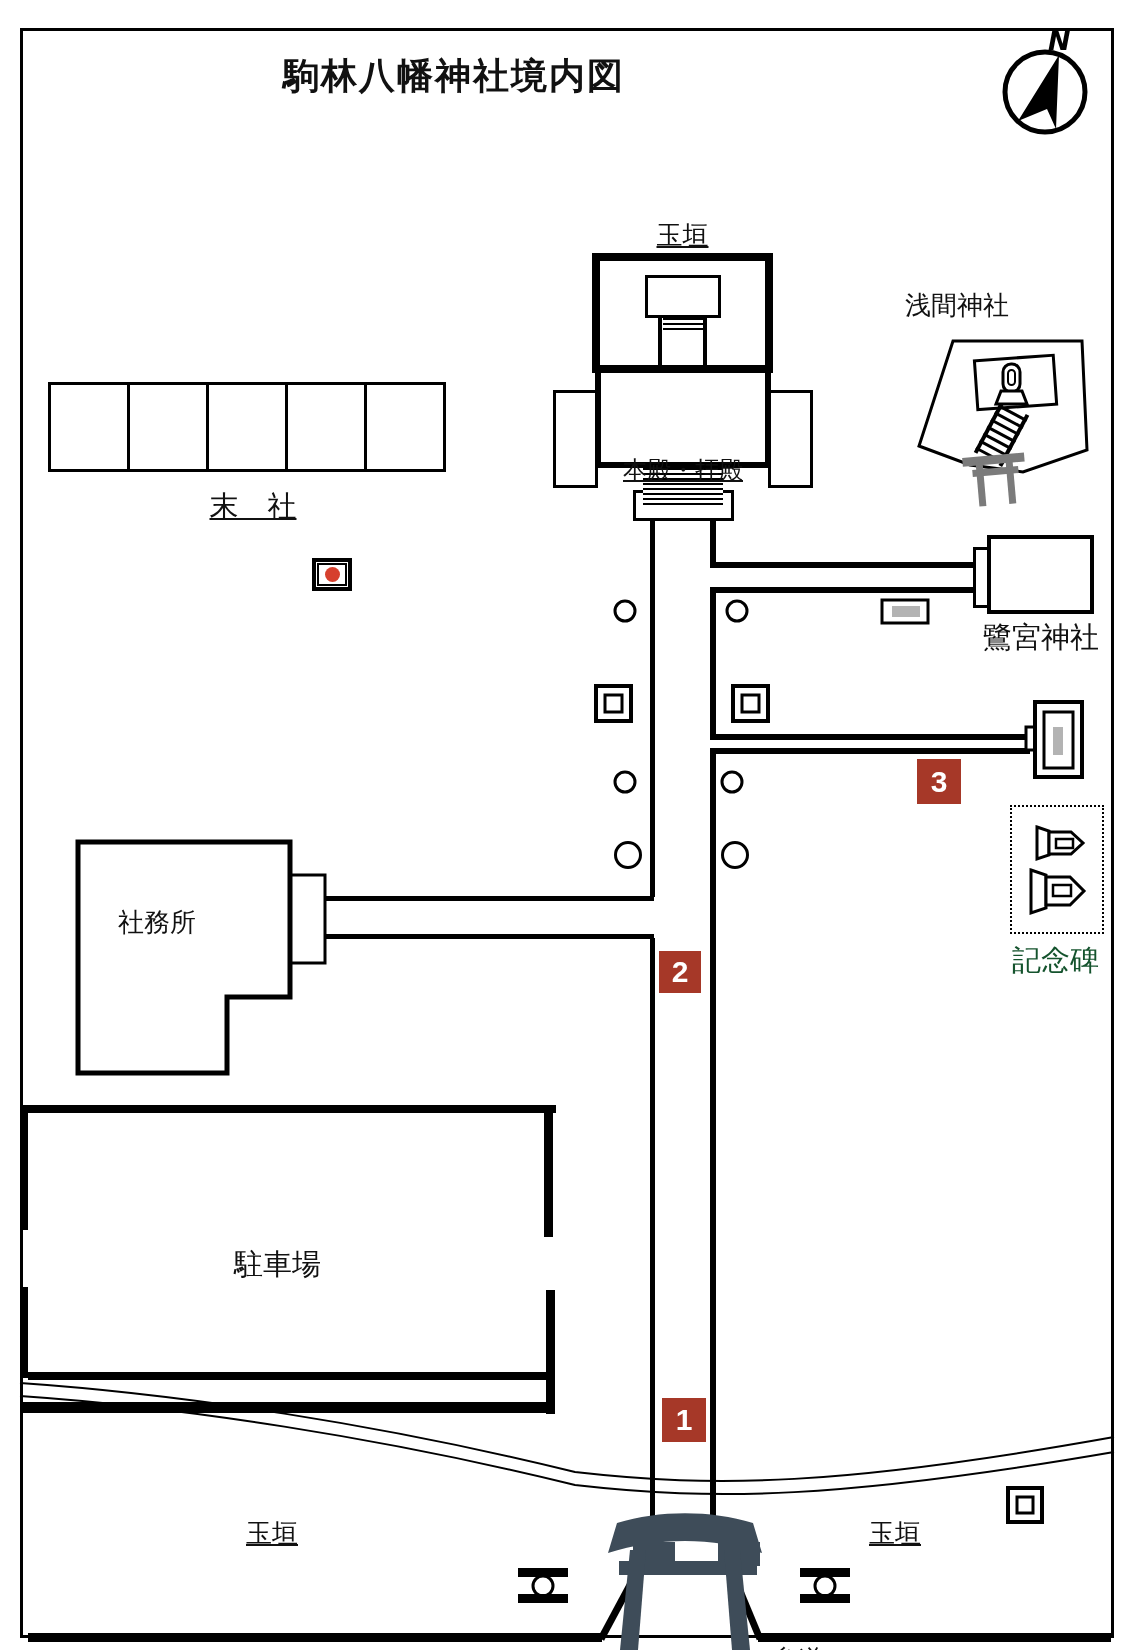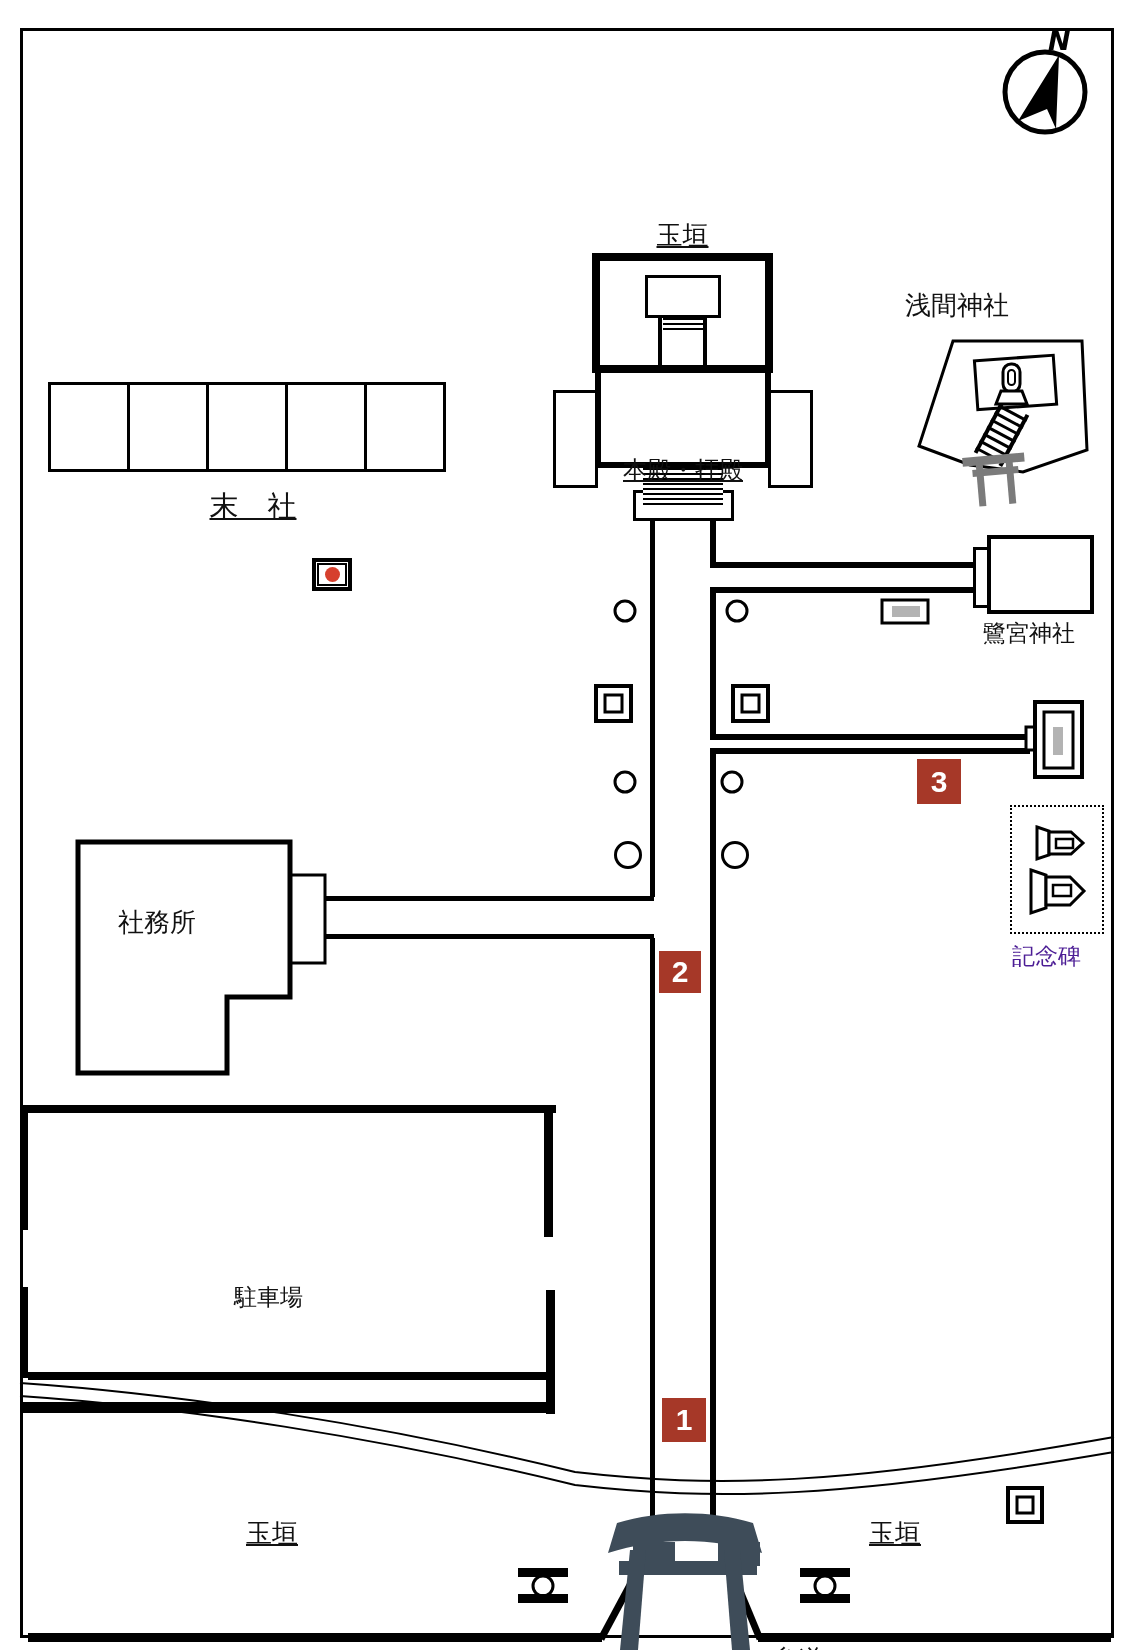--- a/index.html
+++ b/index.html
@@ -20,23 +20,23 @@
          display:flex;align-items:center;justify-content:center;}
   #massha-row{position:absolute;left:48px;top:382px;display:flex;}
   .massha-box{width:82px;height:90px;border:3px solid #000;box-sizing:border-box;background:#fff;}
   .massha-box + .massha-box{margin-left:-3px;}
   #dotted-box{position:absolute;left:1010px;top:805px;width:94px;height:129px;
               border:2px dotted #000;box-sizing:border-box;}
   #reddot-outer{position:absolute;left:312px;top:558px;width:40px;height:33px;border:4px solid #000;
                 box-sizing:border-box;display:flex;align-items:center;justify-content:center;background:#fff;}
   #reddot-inner{width:26px;height:19px;border:2px solid #000;display:flex;align-items:center;justify-content:center;}
   #reddot{width:15px;height:15px;border-radius:50%;background:#d6402e;}
-  .red-label{color:#4c1d95;}
+  .red-label{color:#14532d;}
   svg{position:absolute;left:0;top:0;}
-  .fs26{font-size:26px;} .fs27{font-size:23px;} .fs24{font-size:24px;margin-top:48px;} .fs29{font-size:29px;}
+  .fs26{font-size:26px;} .fs27{font-size:29px;} .fs24{font-size:24px;margin-top:48px;} .fs29{font-size:29px;}
 </style>
 </head>
 <body>
 
 <div id="stage">
 
   <div id="map-border"></div>
 
   <div class="ln" style="left:20px;top:1105px;width:536px;height:8px;"></div>
   <div class="ln" style="left:544px;top:1113px;width:9px;height:124px;"></div>
@@ -189,19 +189,20 @@
   <div class="badge" style="left:662px;top:1398px;width:44px;height:44px;">1</div>
   <div class="badge" style="left:659px;top:951px;width:42px;height:42px;">2</div>
   <div class="badge" style="left:917px;top:759px;width:44px;height:45px;">3</div>
 
   <div class="lbl fs26 center" style="left:592px;top:218px;width:181px;">玉垣</div>
   <div class="lbl fs24 center" style="left:595px;top:406px;width:176px;">本殿・拝殿</div>
   <div class="lbl fs29 center" style="left:48px;top:487px;width:410px;">末　社</div>
   <div class="lbl fs26" style="left:905px;top:288px;">浅間神社</div>
   <div class="lbl fs27" style="left:983px;top:618px;">鷺宮神社</div>
   <div class="lbl fs26" style="left:118px;top:905px;">社務所</div>
-  <div class="lbl fs27" style="left:234px;top:1282px;">駐車場</div>
+  <div class="lbl fs27" style="left:234px;top:1245px;">駐車場</div>
   <div class="lbl fs27 red-label" style="left:1012px;top:941px;">記念碑</div>
   <div class="lbl fs26 center" style="left:222px;top:1516px;width:100px;">玉垣</div>
   <div class="lbl fs26 center" style="left:845px;top:1516px;width:100px;">玉垣</div>
   <div class="lbl fs26" style="left:772px;top:1642px;">参道</div>
 
+  <div class="lbl" id="title">駒林八幡神社境内図</div>
 </div>
 
 </body></html>

